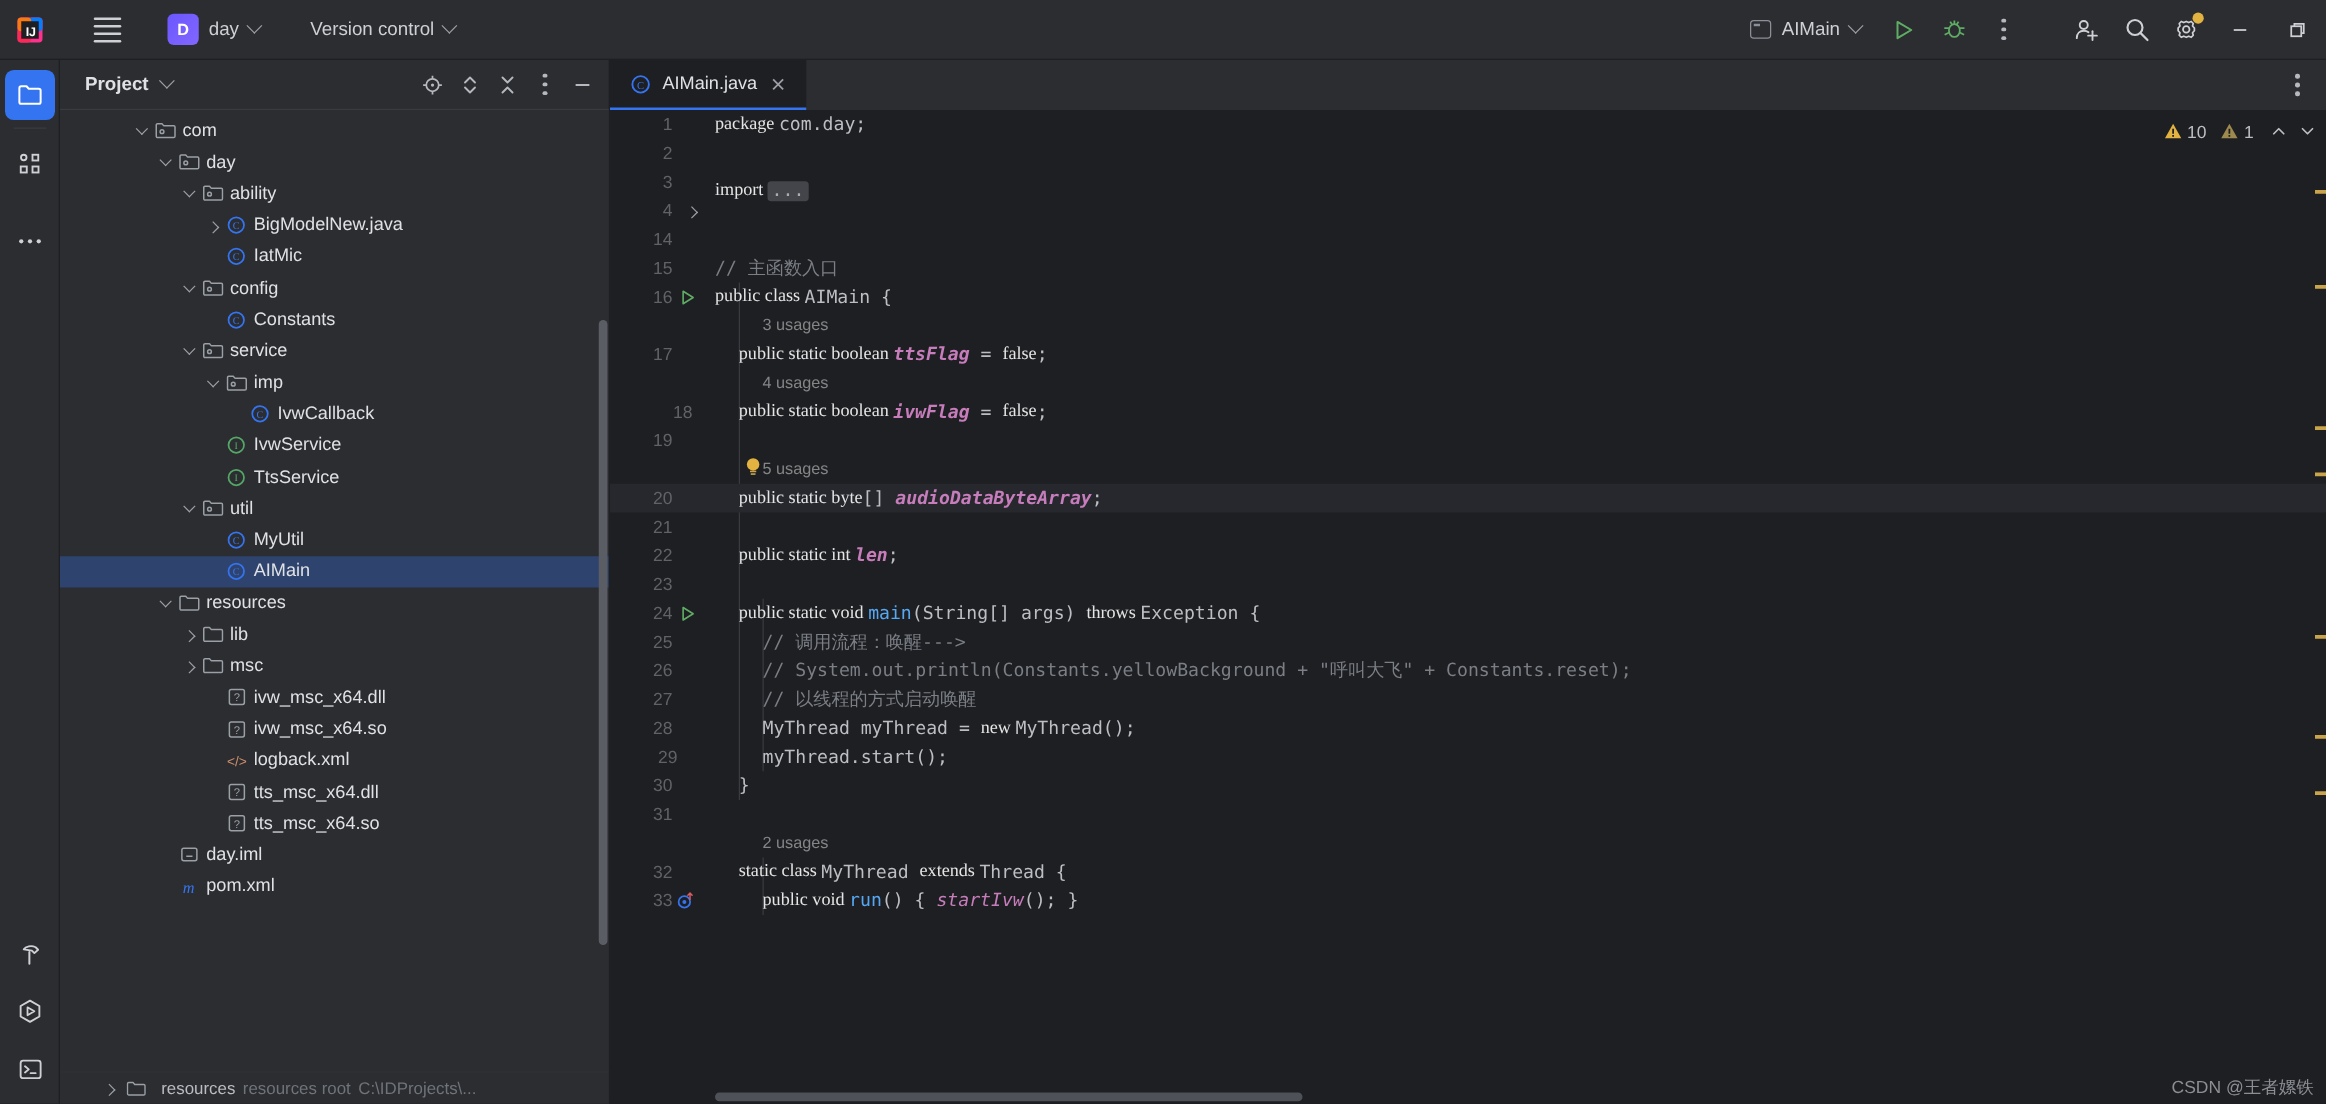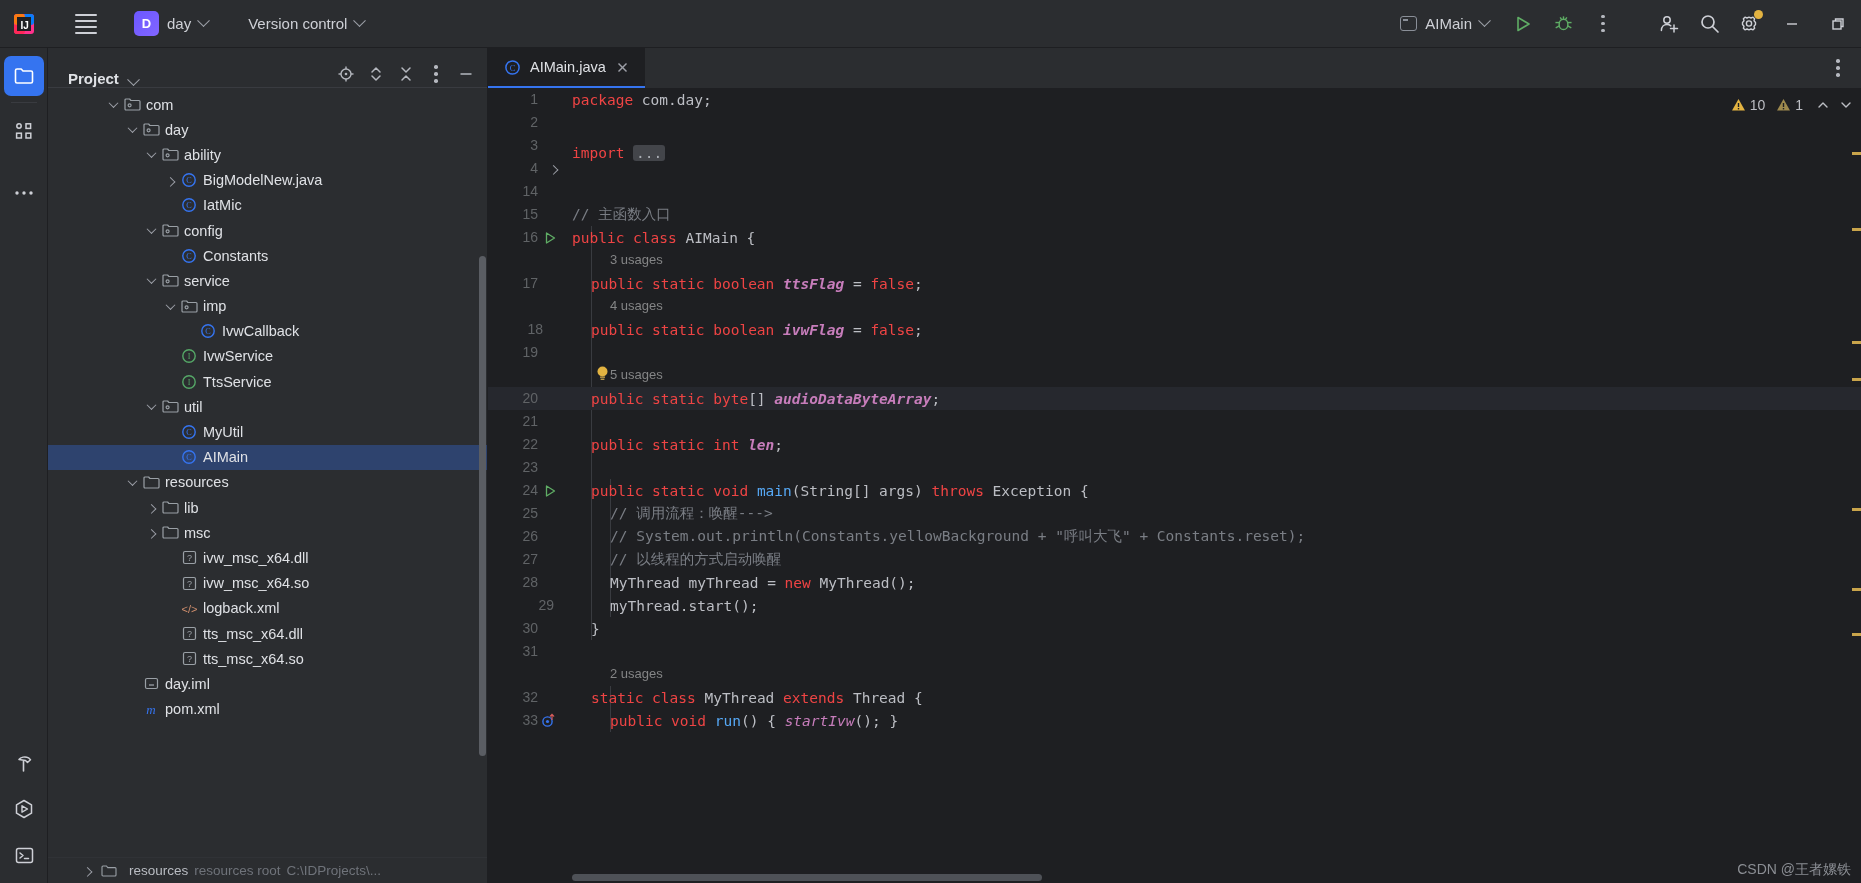--- a/index.html
+++ b/index.html
@@ -81,21 +81,21 @@
   .rail-btn.active { background:#3574f0; }
   .rail-divider { width:26px;height:1px;background:#393b40; margin:6px 0 2px; }
   .rail-bottom { position:absolute; bottom:8px; left:0; width:48px; display:flex; flex-direction:column; align-items:center; }
 
   
   #project {
     width: 440px; flex:none; background:#2b2d30; display:flex; flex-direction:column;
     border-right:1px solid #1e1f22; position:relative;
   }
   .pj-header {
-    height:40px; display:flex; align-items:flex-end; padding-left:20px; padding-right:8px;
+    height:40px; display:flex; align-items:center; padding-left:20px; padding-right:8px;
     border-bottom:1px solid #393b40;
   }
   .pj-title { font-size:15px; font-weight:700; color:#dfe1e5; }
   .pj-header .chev { margin-left:10px; }
   .pj-actions { margin-left:auto; display:flex; align-items:center; gap:4px; }
   .pj-act { width:26px;height:26px;display:flex;align-items:center;justify-content:center;cursor:pointer;border-radius:4px; }
 
   .pj-tree { flex:1; overflow:hidden; position:relative; padding-top:4px; background:#2b2d30; }
   .row {
     display:flex; align-items:center; height:25.2px; white-space:nowrap;
@@ -150,21 +150,21 @@
     height:23px; line-height:23px;
   }
   .grun { position:absolute; width:16px; height:23px; display:flex; align-items:center; justify-content:center; cursor:pointer; }
   .usages {
     position:absolute; font-family:"Liberation Sans",sans-serif; font-size:13px; color:#848586;
     height:21px; line-height:21px; white-space:pre;
   }
   .hl-line { position:absolute; left:0; right:0; height:23px; background:#26282e; }
 
   
-  .kw   { color:#ef4444; }
+  .kw   { color:#e5e5e5;font-family:Liberation Serif, serif; }
   .txt  { color:#bcbec4; }
   .cmt  { color:#7a7e85; }
   .fld  { color:#c77dbb; font-style:italic; font-weight:bold; }
   .fld2 { color:#c77dbb; font-style:italic; }
   .mth  { color:#56a8f5; }
 
   .indentguide { position:absolute; width:1px; background:#393b40; }
 
   .ed-right-hud {
     position:absolute; top:0; right:0; display:flex; align-items:center; gap:5px;
@@ -693,38 +693,38 @@
           </div>
           <div class="lnum" style="top: 92px; left: 4px;">14</div>
           <div class="lnum" style="top: 115px; left: 4px;">15</div>
           <div class="lnum" style="top: 138px; left: 4px;">16</div>
           <div class="grun" style="top: 138px; left: 54px;">
             <svg width="14" height="14" viewBox="0 0 14 14">
               <path d="M3.5 2 L11.5 7 L3.5 12 Z" fill="none" stroke="#5fad65" stroke-width="1.3" stroke-linejoin="round"></path>
             </svg>
           </div>
           <div class="lnum" style="top: 184px; left: 4px; text-align: right;">17</div>
-          <div class="lnum" style="top: 230px; left: 9px;">18</div>
+          <div class="lnum" style="top: 230px; left: 20px;">18</div>
           <div class="lnum" style="top: 253px; left: 4px;">19</div>
           <div class="hl-line" style="top: 299px;"></div>
           <div class="lnum" style="top: 299px; left: 4px;">20</div>
           <div class="lnum" style="top: 322px; left: 4px;">21</div>
           <div class="lnum" style="top: 345px; left: 4px;">22</div>
           <div class="lnum" style="top: 368px; left: 4px;">23</div>
           <div class="lnum" style="top: 391px; left: 4px;">24</div>
           <div class="grun" style="top: 391px; left: 54px;">
             <svg width="14" height="14" viewBox="0 0 14 14">
               <path d="M3.5 2 L11.5 7 L3.5 12 Z" fill="none" stroke="#5fad65" stroke-width="1.3" stroke-linejoin="round"></path>
             </svg>
           </div>
           <div class="lnum" style="top: 414px; left: 4px;">25</div>
           <div class="lnum" style="top: 437px; left: 4px;">26</div>
           <div class="lnum" style="top: 460px; left: 4px;">27</div>
           <div class="lnum" style="top: 483px; left: 4px;">28</div>
-          <div class="lnum" style="top: 506px; left: 20px;">29</div>
+          <div class="lnum" style="top: 506px; left: 8px;">29</div>
           <div class="lnum" style="top: 529px; left: 4px;">30</div>
           <div class="lnum" style="top: 552px; left: 4px;">31</div>
           <div class="lnum" style="top: 598px; left: 4px;">32</div>
           <div class="lnum" style="top: 621px; left: 4px;">33</div>
           <div class="grun" style="top: 621px; left: 52px;">
             <svg width="15" height="15" viewBox="0 0 15 15">
               <circle cx="6.5" cy="8.5" r="4.6" fill="none" stroke="#3574f0" stroke-width="1.4"></circle>
               <circle cx="6.5" cy="8.5" r="1.6" fill="#3574f0"></circle>
               <path d="M11 6.5 L11 1.6 M9.3 3.2 L11 1.4 L12.7 3.2" fill="none" stroke="#d85c5c" stroke-width="1.2" stroke-linecap="round"></path>
             </svg>

